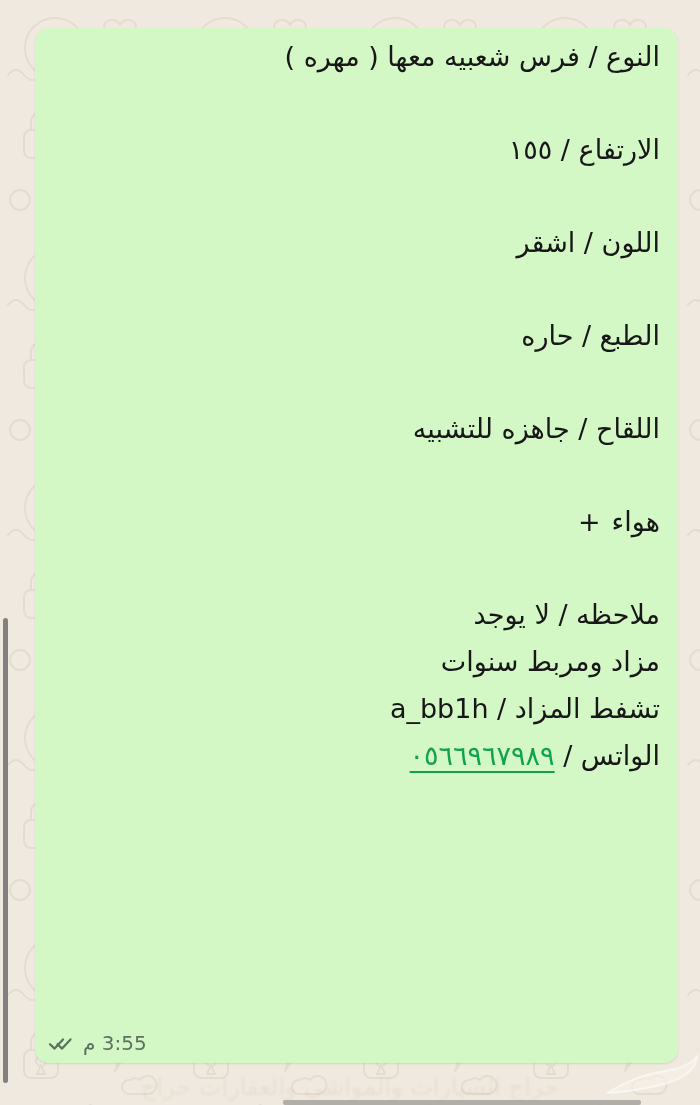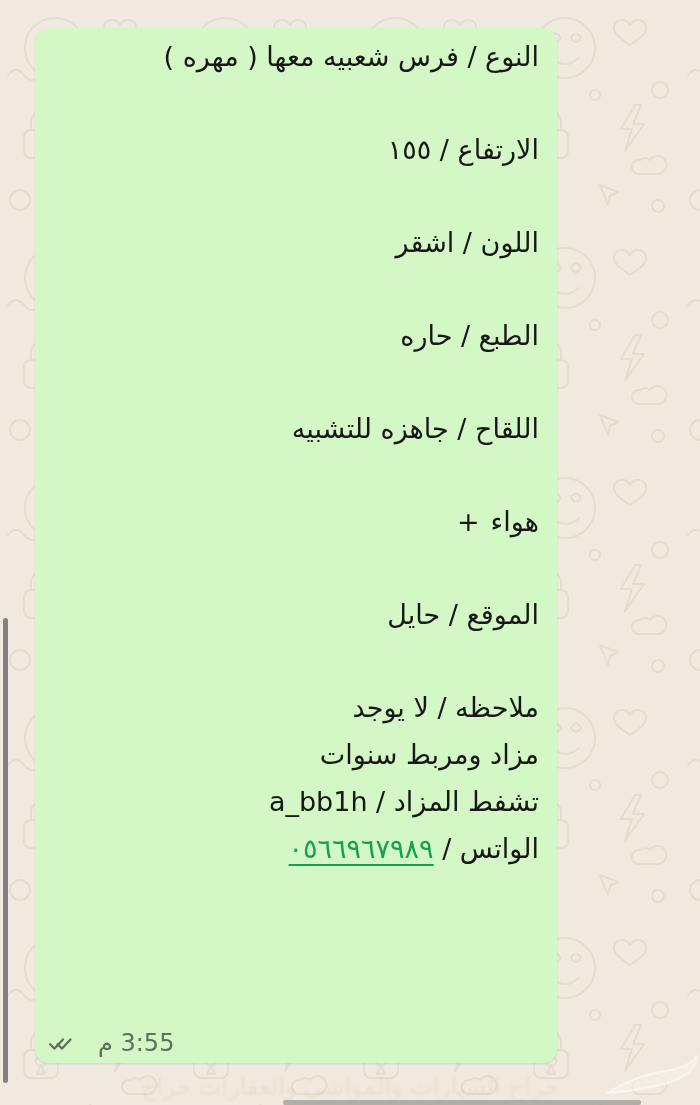--- a/index.html
+++ b/index.html
@@ -3,21 +3,21 @@
 <meta charset="utf-8">
 <style>
   html,body{margin:0;padding:0;background:#d8d2c8;}
   .screen{
     position:relative;width:700px;height:1105px;overflow:hidden;
     font-family:"DejaVu Sans",sans-serif;
     background:var(--bg,#f0e9df);
   }
   .bg-svg{position:absolute;left:0;top:0;z-index:0;}
   .bubble{
-    position:absolute;z-index:2;left:35px;top:28px;width:522px;height:1035px;
+    position:absolute;z-index:2;left:35px;top:28px;width:643px;height:1035px;
     box-sizing:border-box;padding:6px 18px 4px 16px;
     background:var(--bubble,#d4f7c6);
     border-radius:14px;
     box-shadow:0 1px 2px rgba(0,0,0,.10);
     direction:rtl;
     color:var(--text,#171717);
     font-size:27px;line-height:46px;
   }
   .para{margin:0 0 47px 0;}
   .para:last-of-type{margin-bottom:0;margin-top:8px;}
@@ -28,22 +28,22 @@
   .contact div{line-height:47px;}
   .phone{
     color:var(--link,#12a150);
     text-decoration:underline;
     text-decoration-color:var(--link,#12a150);
     text-decoration-thickness:2px;
     text-underline-offset:6px;
   }
   .meta{
     position:absolute;left:13px;bottom:8px;z-index:3;
-    display:flex;direction:ltr;align-items:center;gap:22px;
-    color:var(--meta,#5d7161);font-size:24px;line-height:24px;
+    display:flex;direction:ltr;align-items:center;gap:7px;
+    color:var(--meta,#5d7161);font-size:20px;line-height:24px;
   }
   .meta .time{direction:rtl;}
   .ticks{display:block;}
   .scrollbar{
     position:absolute;z-index:4;left:3px;top:618px;width:5px;height:465px;
     background:var(--scrollbar,#6f6f6f);border-radius:3px;opacity:.85;
   }
   .bottom-bar{
     position:absolute;z-index:3;left:283px;bottom:0;width:358px;height:5px;
     background:#9c9a96;opacity:.75;border-radius:2px;
@@ -103,21 +103,20 @@
     <p class="para">الطبع /  حاره</p>
     <p class="para">اللقاح /  جاهزه للتشبيه</p>
 
     <div class="para">
       <div class="plusrow">
         <span>+</span>
         <span>هواء</span>
       </div>
     </div>
 
-    <p class="para">الموقع / حايل</p>
     <p class="para">ملاحظه /  لا يوجد</p>
 
     <div class="para contact">
       <div>مزاد ومربط سنوات</div>
       <div>تشفط المزاد  /  a_bb1h</div>
       <div>
         <span>الواتس / </span><a href="#" class="phone">٠٥٦٦٩٦٧٩٨٩</a>
       </div>
     </div>
 

